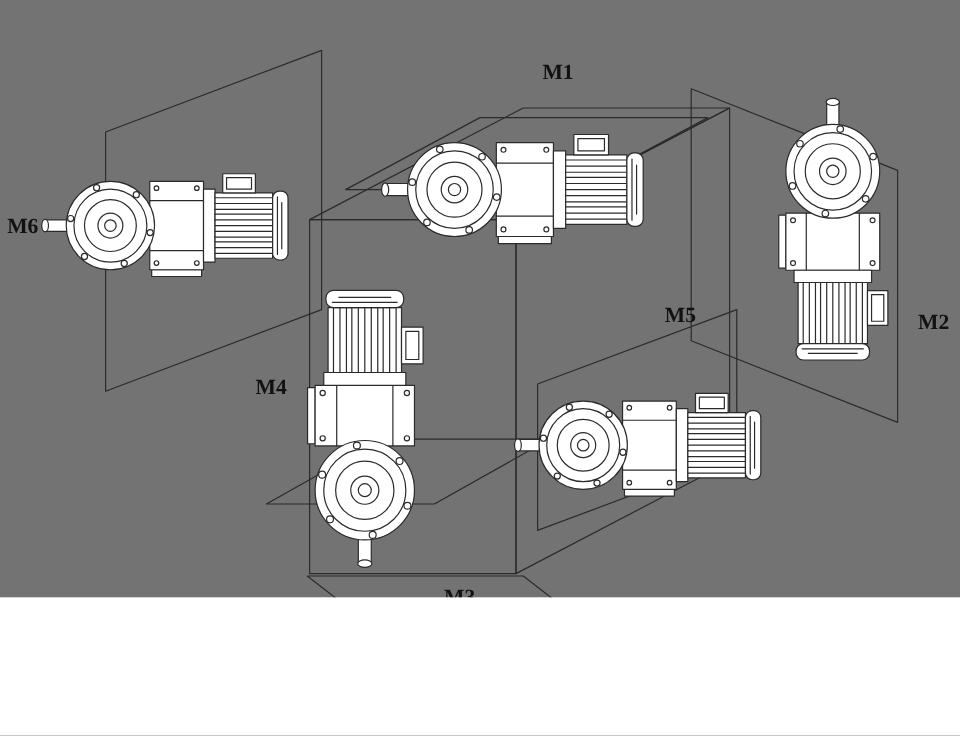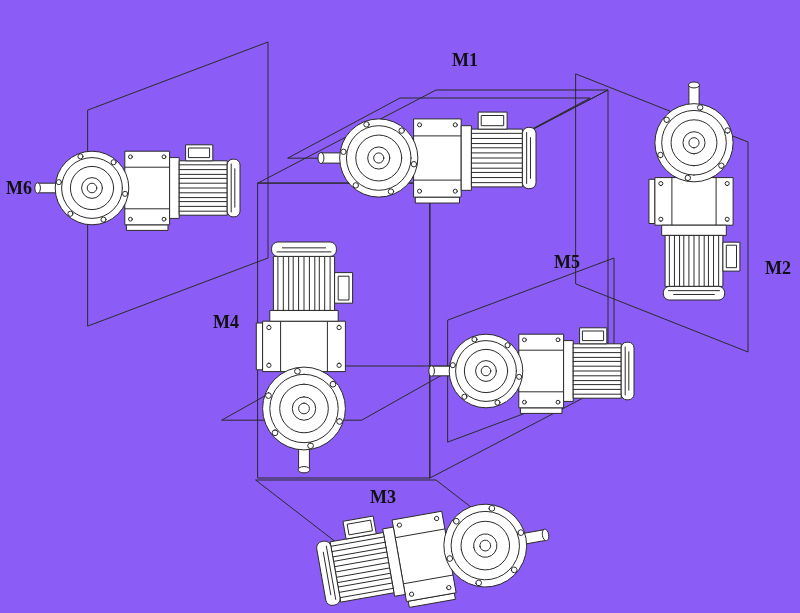--- a/index.html
+++ b/index.html
@@ -4,22 +4,22 @@
 <style>
   html, body {
     margin: 0;
     padding: 0;
     background: #ffffff;
     font-family: "Liberation Serif", serif;
   }
   .stage {
     position: relative;
     width: 800px;
-    height: 613px;
-    background: #8b5cf6;
+    height: 498px;
+    background: #737373;
     overflow: hidden;
   }
   svg * { vector-effect: non-scaling-stroke; }
   .ln {
     stroke: #2b2b2b;
     stroke-width: 1;
     fill: none;
     stroke-linecap: round;
     stroke-linejoin: round;
   }

